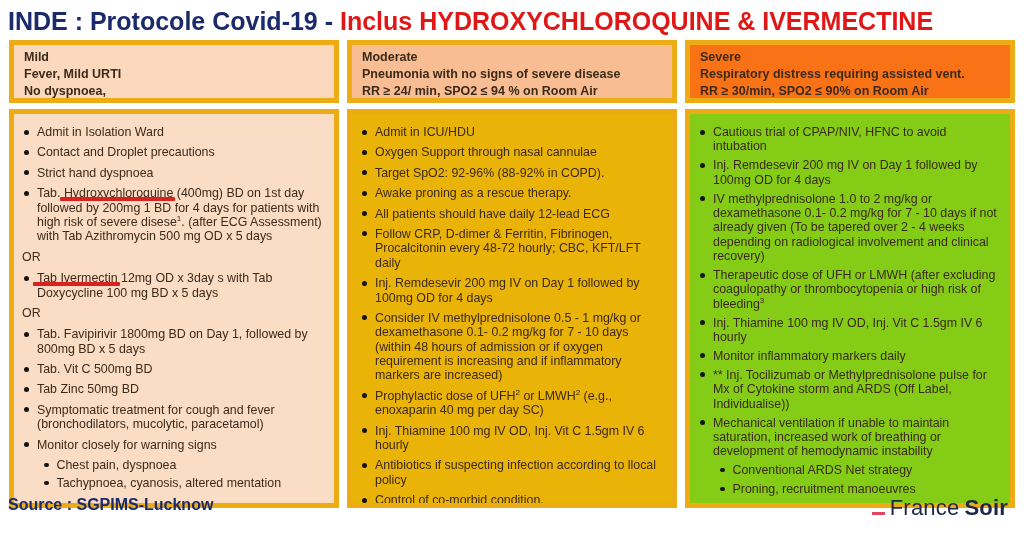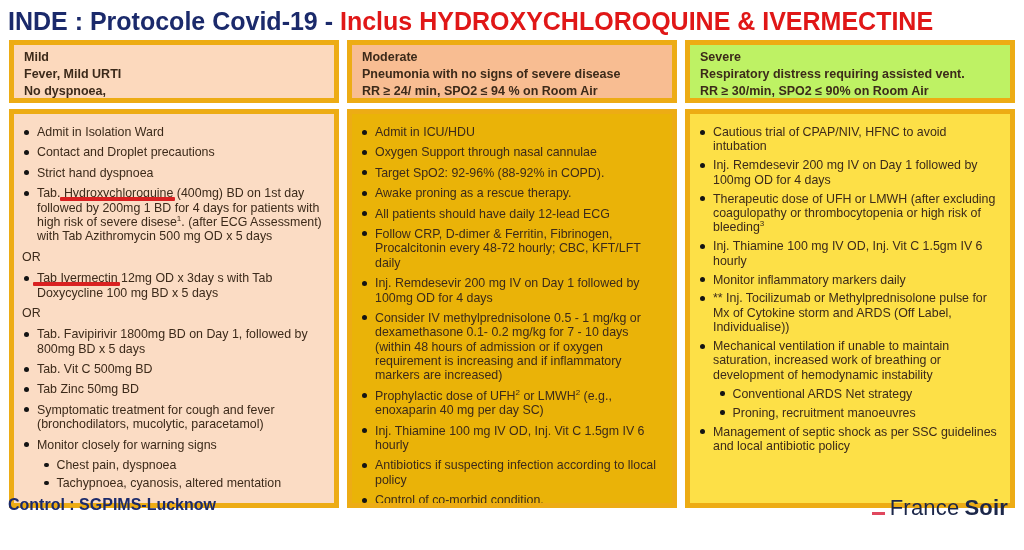--- a/index.html
+++ b/index.html
@@ -179,37 +179,41 @@
             </li>
             <li class="item">
               <span class="bullet"></span>
               <span class="item-text"><span>Control of co-morbid condition.</span></span>
             </li>
           </ul>
       </div>
     </div>
 
     <div class="column" data-col="2">
-      <div class="col-header" style="background: #bef264;">
+      <div class="col-header" style="background: #f97316;">
         <div>Severe</div>
         <div>Respiratory distress requiring assisted vent.</div>
         <div>RR ≥  30/min, SPO2 ≤ 90% on Room Air</div>
       </div>
-      <div class="col-body" style="background: #fde047;">
+      <div class="col-body" style="background: #84cc16;">
         <ul class="items">
             <li class="item">
               <span class="bullet"></span>
               <span class="item-text"><span>Cautious trial of CPAP/NIV, HFNC to avoid intubation</span></span>
             </li>
             <li class="item">
               <span class="bullet"></span>
               <span class="item-text"><span>Inj. Remdesevir 200 mg IV on Day 1 followed by 100mg OD for 4 days</span></span>
             </li>
             <li class="item">
               <span class="bullet"></span>
+              <span class="item-text"><span>IV methylprednisolone 1.0 to 2 mg/kg  or dexamethasone 0.1- 0.2 mg/kg  for 7 -  10 days if not already given (To be tapered over 2 - 4 weeks depending on radiological involvement and clinical recovery)</span></span>
+            </li>
+            <li class="item">
+              <span class="bullet"></span>
               <span class="item-text"><span>Therapeutic dose of UFH or LMWH (after excluding coagulopathy or thrombocytopenia or high risk of bleeding</span><sup>3</sup></span>
             </li>
             <li class="item">
               <span class="bullet"></span>
               <span class="item-text"><span>Inj. Thiamine 100 mg IV OD, Inj. Vit C 1.5gm IV 6 hourly</span></span>
             </li>
             <li class="item">
               <span class="bullet"></span>
               <span class="item-text"><span>Monitor inflammatory markers daily</span></span>
             </li>
@@ -233,21 +237,21 @@
               <span class="bullet"></span>
               <span class="item-text"><span>Management of septic shock as per SSC guidelines and local antibiotic policy</span></span>
             </li>
           </ul>
       </div>
     </div>
 
   </div>
 
   <div class="footer">
-    <div class="source-text">Control : SGPIMS-Lucknow</div>
+    <div class="source-text">Source : SGPIMS-Lucknow</div>
     <div class="brand">
       <span class="brand-dash"></span>
       <span class="brand-france">France</span>
         <span class="brand-soir">Soir</span>
     </div>
   </div>
 
 </div>
 
 </body></html>

